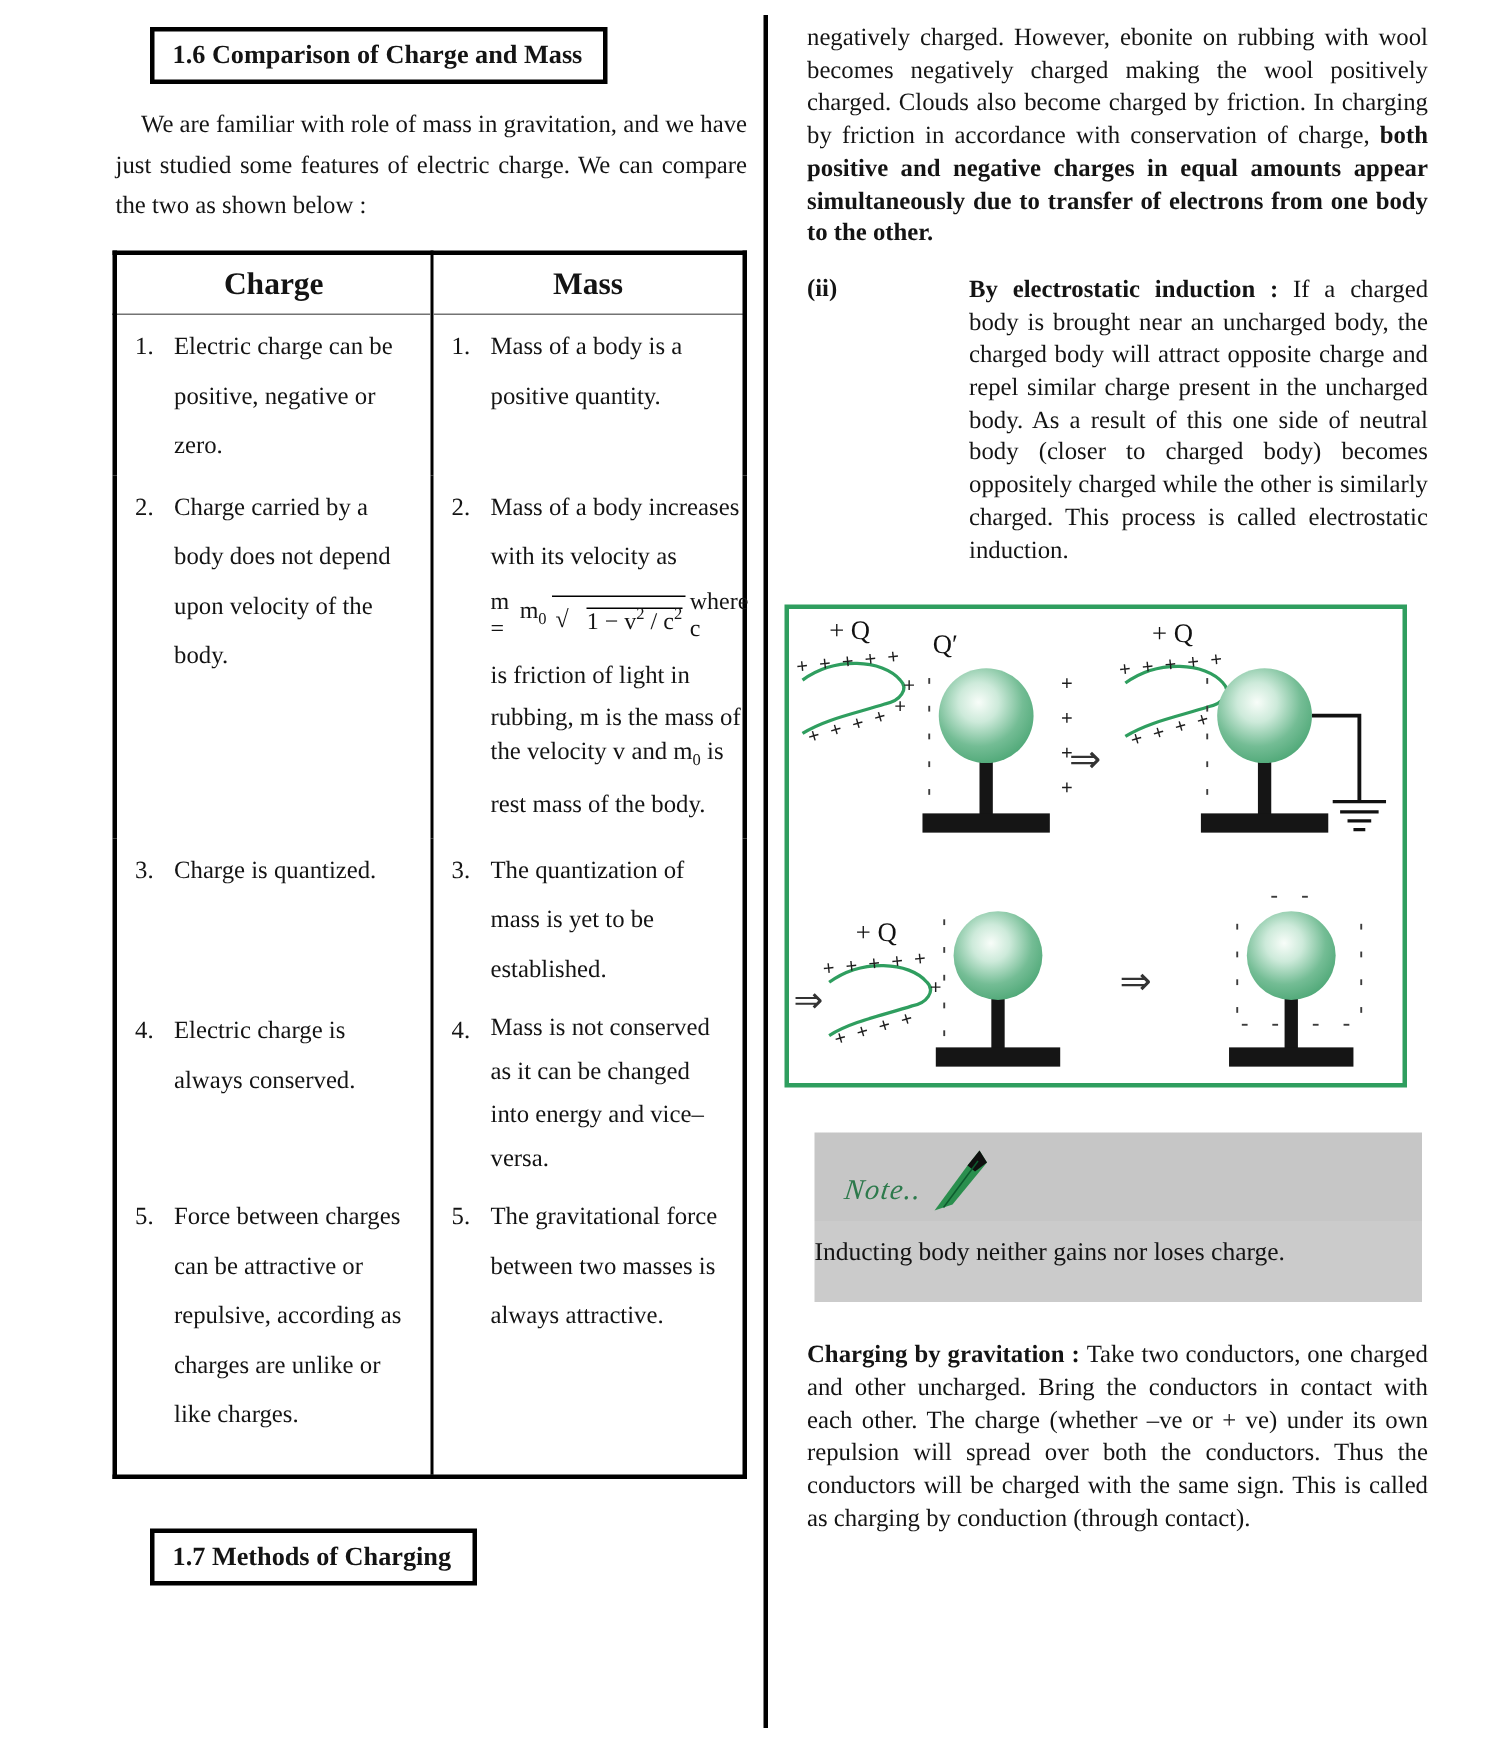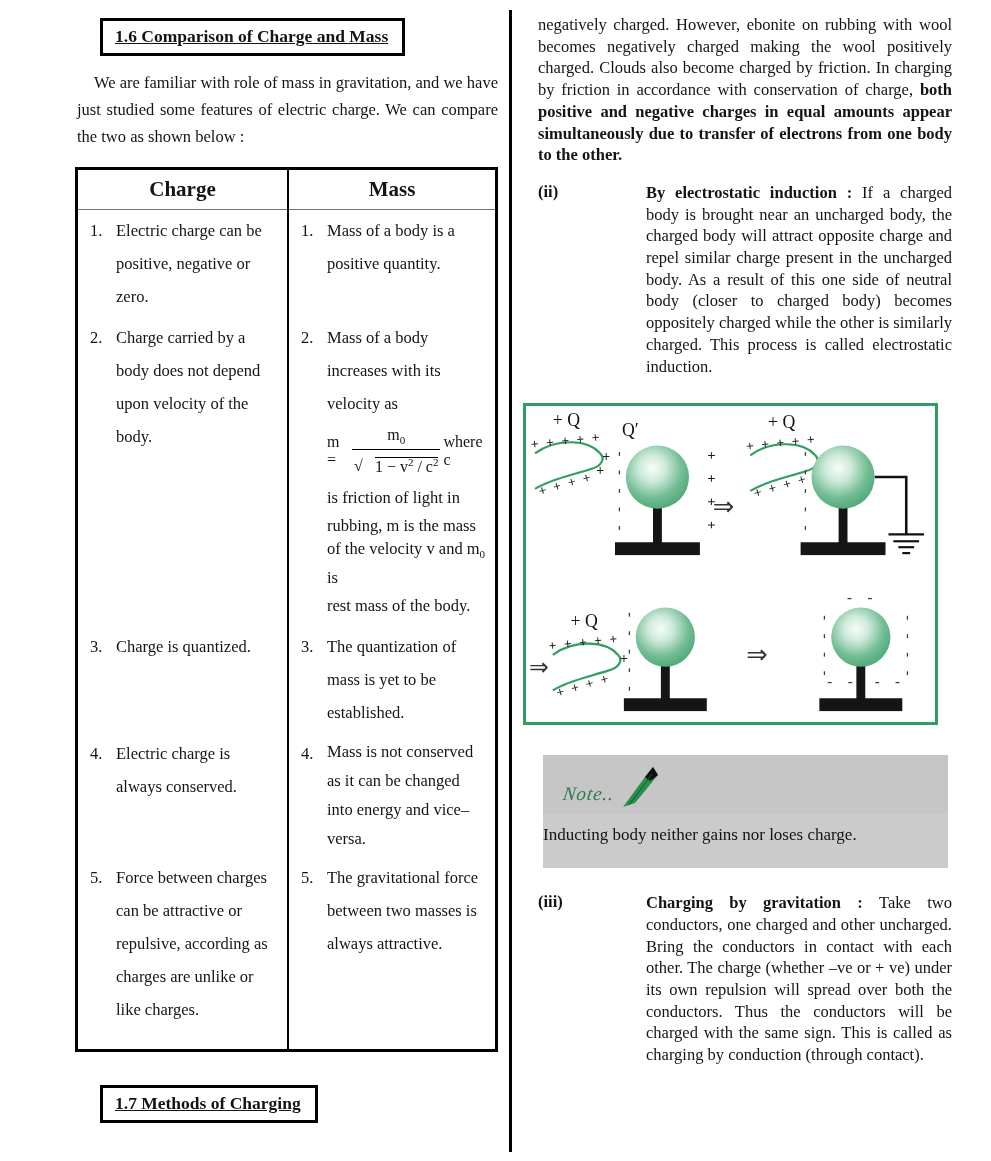--- a/index.html
+++ b/index.html
@@ -5,39 +5,39 @@
   html,body{margin:0;padding:0;}
   body{
     width:991px;height:1161px;position:relative;background:#ffffff;
     font-family:"Liberation Serif","DejaVu Serif",serif;color:#141414;
     font-size:16.5px;
   }
   .divider{position:absolute;left:509px;top:10px;width:3px;height:1142px;background:#000;}
   .lcol{position:absolute;left:75px;top:18px;width:425px;}
   .rcol{position:absolute;left:538px;top:10px;width:414px;}
   .hbox{display:inline-block;border:3px solid #000;padding:5px 14px 6px 12px;
-        font-weight:bold;font-size:17.5px;margin-left:25px;text-decoration:underline;}
+        font-weight:bold;font-size:17.5px;margin-left:25px;}
   .intro{margin:13px 0 0 2px;text-align:justify;line-height:27px;text-indent:17px;width:421px;}
   .intro2{margin:13px 0 0 22px;line-height:24px;}
   
   table.cmp{border-collapse:collapse;margin-top:17px;width:423px;table-layout:fixed;}
   table.cmp,table.cmp th,table.cmp td{border:0;}
   table.cmp{border:3px solid #000;}
   table.cmp th{border-bottom:1px solid #737373;font-size:21px;padding:7px 4px;}
   table.cmp th.c1{border-right:2.5px solid #000;width:201px;}
   table.cmp td{vertical-align:top;padding:4px 6px 4px 4px;line-height:33px;}
   table.cmp td.c1{border-right:2.5px solid #000;}
   .titem{display:flex;}
   .tnum{width:26px;flex:0 0 26px;text-align:left;padding-left:8px;}
   .ttext{flex:1;padding-right:2px;}
   .r1{height:74px;} .r2{height:242px;} .r3{height:68px;} .r4{height:88px;} .r5{height:194px;}
   .tightline{line-height:23px;}
   
   .formula{display:flex;align-items:center;line-height:normal;margin:6px 0 4px 0;font-size:16px;}
-  .frac{display:inline-flex;flex-direction:column;align-items:center;margin:0 3px;}
+  .frac{display:inline-flex;flex-direction:row;align-items:center;margin:0 3px;}
   .fnum{line-height:18px;padding:0 4px;}
   .fden{border-top:1.6px solid #000;line-height:20px;padding:1px 2px 0 2px;white-space:nowrap;}
   .radbar{border-top:1.3px solid #000;margin-left:12px;}
   sub,sup{font-size:11px;}
   
   .numitem{display:flex;margin-top:14px;gap:46px;}
   .numlab{font-weight:bold;flex:0 0 62px;}
   .numbody{flex:1;text-align:justify;line-height:21.7px;}
   .lead{font-weight:bold;}
   .contpara{text-align:justify;line-height:21.7px;margin:4px 0 0 0;width:414px;}
@@ -261,19 +261,18 @@
     <span class="notescript">Note..</span>
     <svg class="pen" width="44" height="50" viewBox="0 0 44 50">
       <path d="M4,46 L26,16 L34,6 L39,14 L16,42 Z" fill="#2a8f4e"></path>
       <path d="M26,16 L34,6 L39,14 L31,20 Z" fill="#101010"></path>
       <line x1="10" y1="44" x2="33" y2="13" stroke="#0d5c2e" stroke-width="1"></line>
     </svg>
     <div class="notetext">Inducting body neither gains nor loses charge.</div>
   </div>
 
   <div class="numitem" style="margin-top:24px;">
-    <span class="numlab">(iii)</span>
     <div class="numbody">
       <span class="lead">Charging by gravitation : </span><span>Take two conductors, one charged and other uncharged. Bring the conductors in contact with each other. The charge (whether –ve or + ve) under its own repulsion will spread over both the conductors. Thus the conductors will be charged with the same sign. This is called as charging by conduction (through contact).</span>
     </div>
   </div>
 
 </div>
 
 </body></html>

